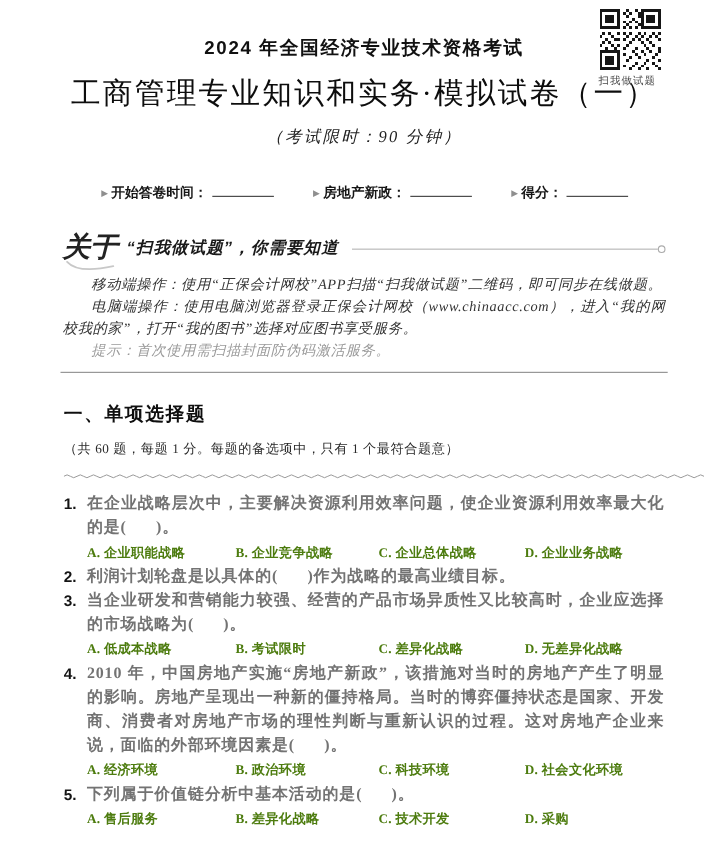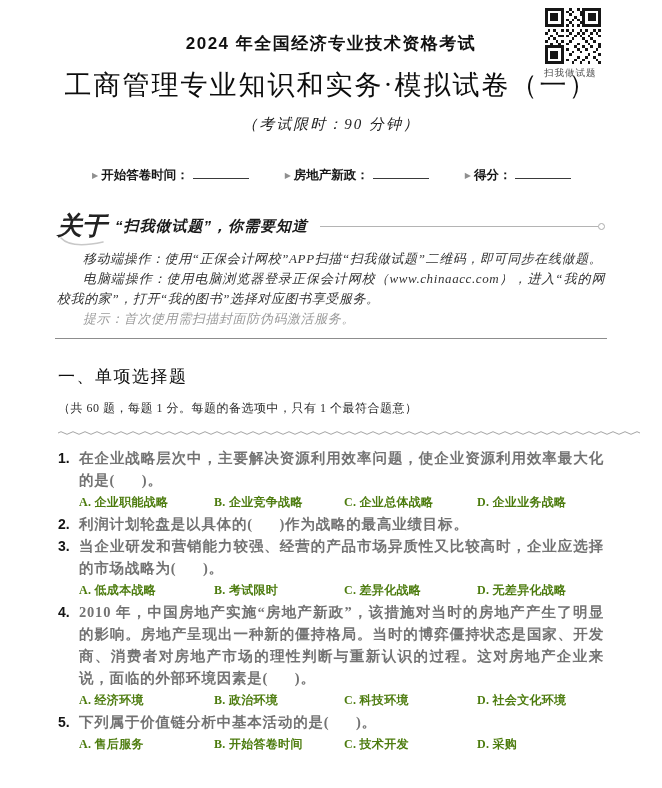--- a/index.html
+++ b/index.html
@@ -29,21 +29,21 @@
   .swoosh{position:absolute;left:2px;bottom:-7px;}
   .about-rest{font-family:"Liberation Sans","DejaVu Sans",sans-serif;font-weight:700;font-style:italic;font-size:15px;margin-left:6px;letter-spacing:1px;color:#1a1a1a;white-space:nowrap;}
   .head-line{flex:1;height:0;border-top:1px solid #b4b4b4;margin-left:12px;}
   .head-dot{width:5px;height:5px;border:1px solid #ababab;border-radius:50%;flex:none;background:#fff;}
   .about-paras{margin-top:7px;}
   .about-paras p{margin:0;font-size:13px;font-style:italic;line-height:20px;text-indent:2em;text-align:justify;letter-spacing:0.6px;color:#333;}
   .about-paras p.muted{color:#9a9a9a;}
   .about-divider{margin:9px 55px 0 55px;border:none;border-top:1px solid #8d8d8d;height:0;}
   
   .section{margin:26px 58px 0 58px;}
-  .section-heading{margin:0;font-size:17px;font-weight:400;letter-spacing:1.5px;color:#0f0f0f;}
+  .section-heading{margin:0;font-size:17px;font-weight:700;letter-spacing:1.5px;color:#0f0f0f;}
   .section-note{margin-top:12px;font-size:12px;letter-spacing:0.5px;color:#2a2a2a;}
   .wavy{display:block;margin-top:13px;}
   
   .questions{margin-top:11px;}
   .question{display:flex;}
   .q-num{width:21px;flex:none;font-family:"Liberation Sans","DejaVu Sans",sans-serif;font-weight:700;font-size:14px;line-height:22px;color:#141414;}
   .q-body{flex:1;min-width:0;}
   .q-text{margin:0;font-size:14.5px;font-weight:600;line-height:22px;text-align:justify;letter-spacing:0.8px;color:#737373;}
   .q-options{display:grid;grid-template-columns:135px 130px 133px 1fr;font-size:12px;font-weight:600;line-height:22px;letter-spacing:0.3px;color:#4d7c0f;}
   .q-options span{white-space:nowrap;overflow:hidden;}
@@ -250,21 +250,21 @@
           </div>
         </div>
       </div>
 
       <div class="question">
         <span class="q-num">5.</span>
         <div class="q-body">
           <p class="q-text">下列属于价值链分析中基本活动的是(&nbsp;&nbsp;&nbsp;&nbsp;&nbsp;&nbsp;)。</p>
           <div class="q-options">
             <span>A. 售后服务</span>
-            <span>B. 开始答卷时间</span>
+            <span>B. 差异化战略</span>
             <span>C. 技术开发</span>
             <span>D. 采购</span>
           </div>
         </div>
       </div>
 
     </div>
   </div>
 </div>
 

